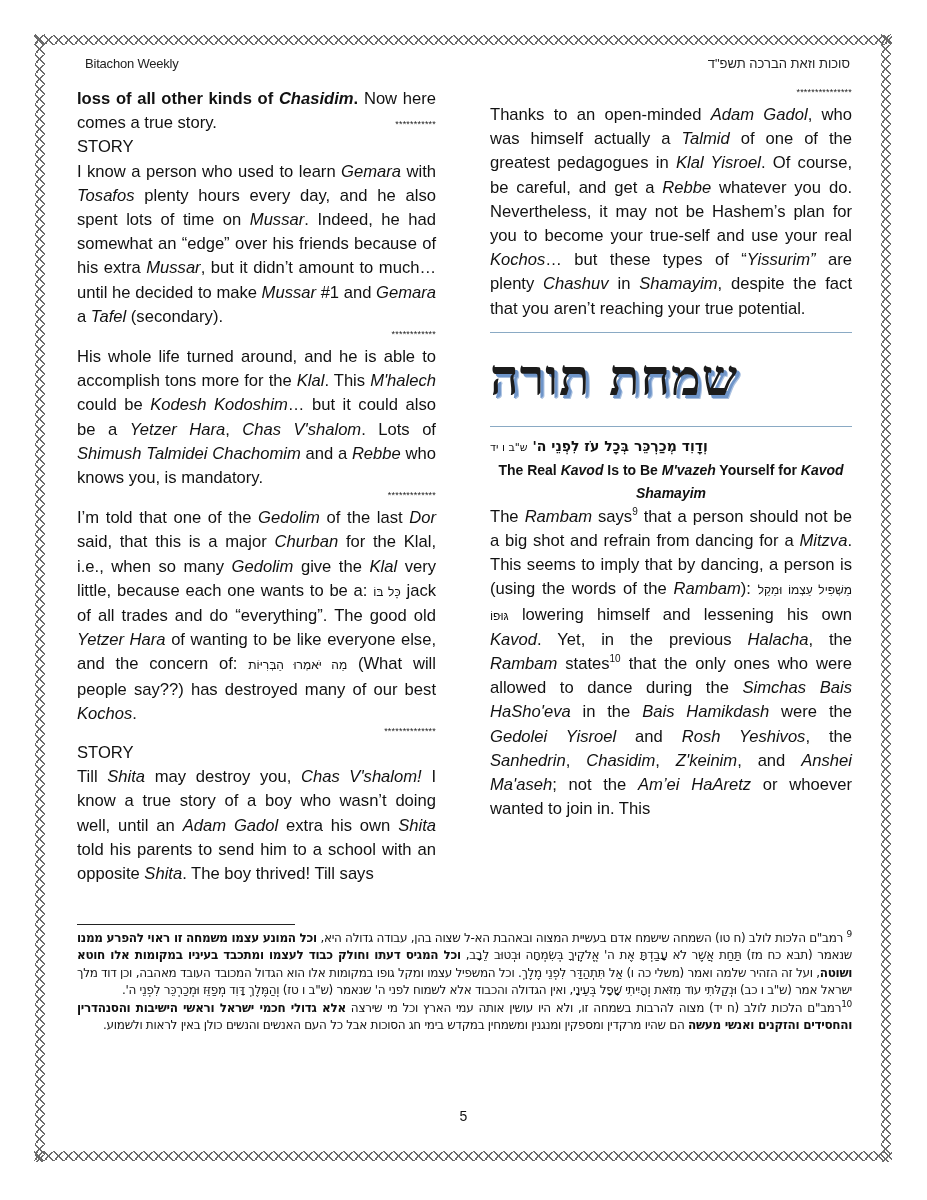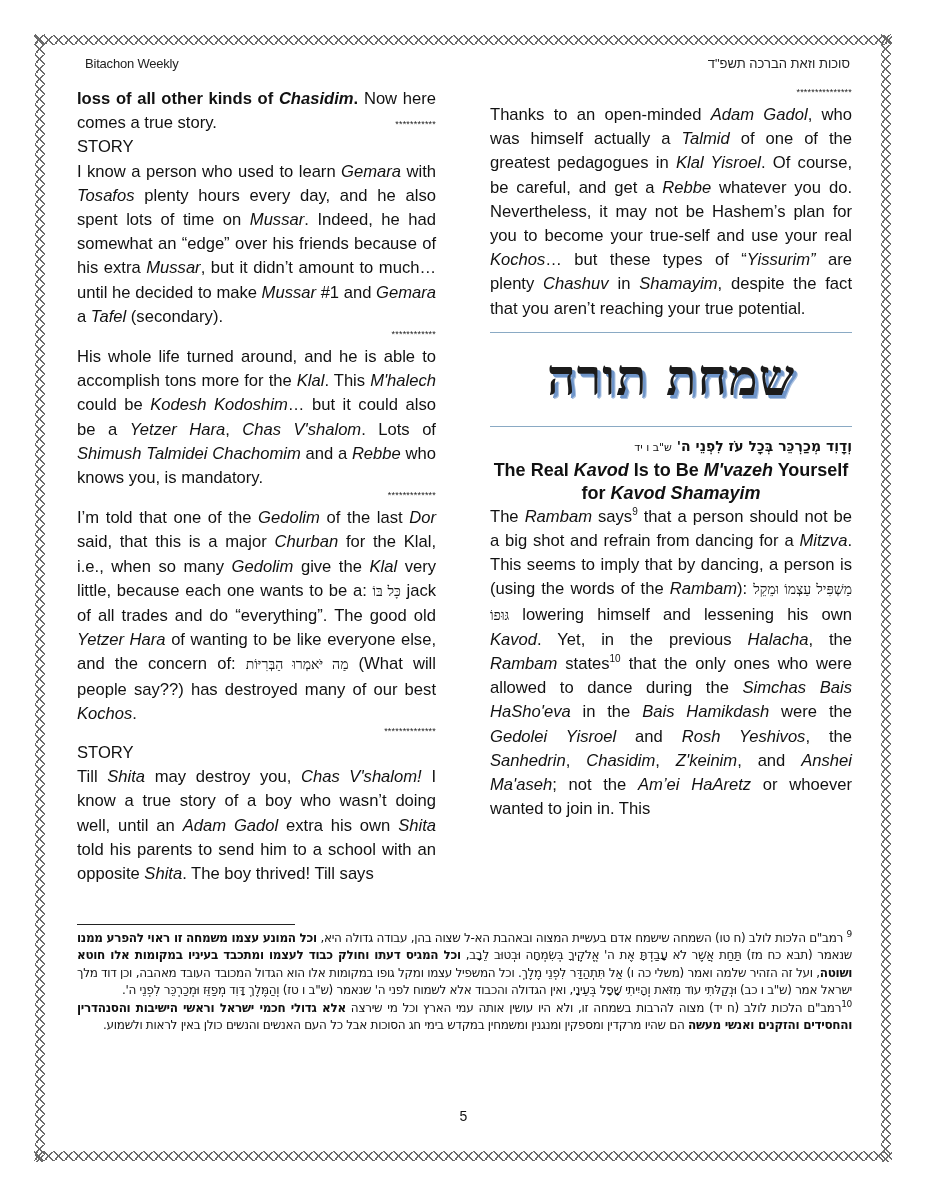--- a/index.html
+++ b/index.html
@@ -26,27 +26,27 @@
   .rh-right { position:absolute; right:0; top:0; direction:rtl; }
 
   .col { position:absolute; top:87px; font-size:16.6px; line-height:24.2px; text-align:justify; }
   .col-left { left:77px; width:359px; }
   .col-right { left:490px; width:362px; }
   .col p { margin:0; }
   .stars { text-align:right; font-size:9px; line-height:11px; letter-spacing:0.2px; color:#222; margin:0; }
   .story { margin:0; }
   .bold { font-weight:bold; }
   i { font-style:italic; }
-  .heb { direction:rtl; unicode-bidi:isolate; font-family:Liberation Serif, serif; font-size:14px; }
+  .heb { direction:rtl; unicode-bidi:isolate; font-family:Liberation Sans, sans-serif; font-size:12px; }
   sup { font-size:10px; line-height:0; vertical-align:super; }
   .rule-blue { border:none; border-top:1px solid #8aaac4; margin:0; height:0; }
-  .heading-hebrew { text-align:center; direction:rtl; font-family:"DejaVu Serif", serif; font-weight:bold; font-size:50px; line-height:90px; color:#1b1b1b; text-shadow:3px 3px 0 #6f95c9, 4px 4px 0 #a9c0e0; letter-spacing:1px; }
-  .verse { text-align:right; direction:rtl; font-family:"DejaVu Sans", sans-serif; font-weight:bold; font-size:14px; line-height:22px; margin:0; }
+  .heading-hebrew { text-align:left; direction:rtl; font-family:"DejaVu Serif", serif; font-weight:bold; font-size:50px; line-height:90px; color:#1b1b1b; text-shadow:3px 3px 0 #6f95c9, 4px 4px 0 #a9c0e0; letter-spacing:1px; }
+  .verse { text-align:left; direction:rtl; font-family:"DejaVu Sans", sans-serif; font-weight:bold; font-size:14px; line-height:22px; margin:0; }
   .verse .ref { font-size:11px; font-weight:normal; }
-  .article-title { text-align:center; font-weight:bold; font-size:18px; line-height:23px; margin:0; text-align-last:center; }
+  .article-title { text-align:center; font-weight:bold; font-size:14px; line-height:23px; margin:0; text-align-last:center; }
 
   .footnote-rule { position:absolute; left:77px; top:924px; width:218px; border-top:1px solid #222; }
   .footnotes { position:absolute; left:77px; width:775px; top:930px; direction:rtl; text-align:justify; font-family:"DejaVu Sans", sans-serif; font-size:12px; line-height:17.4px; color:#111; letter-spacing:-0.3px; }
   .footnotes p { margin:0; }
   .footnotes sup { font-size:9px; }
   .page-number { position:absolute; top:1108px; left:0; width:927px; text-align:center; font-size:14px; }
 </style>
 </head>
 <body>
 

